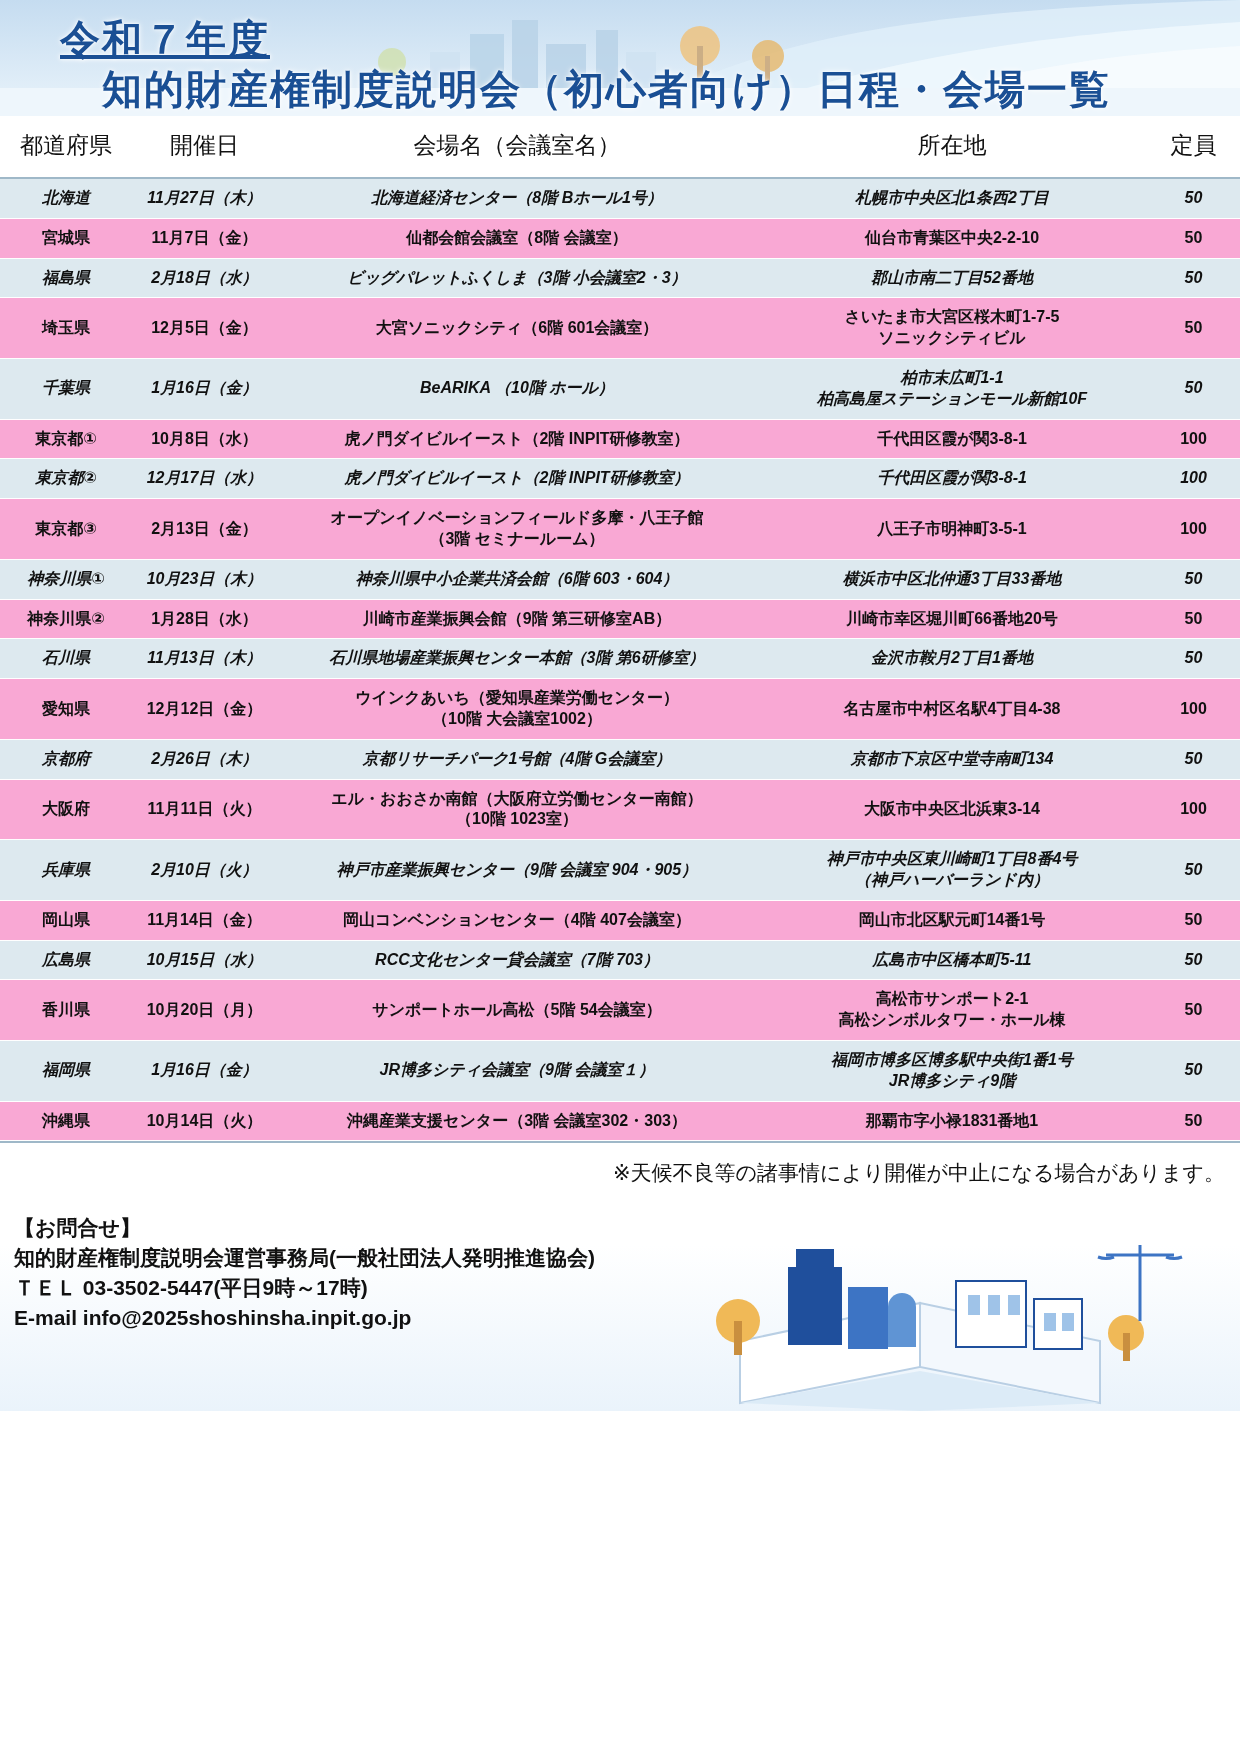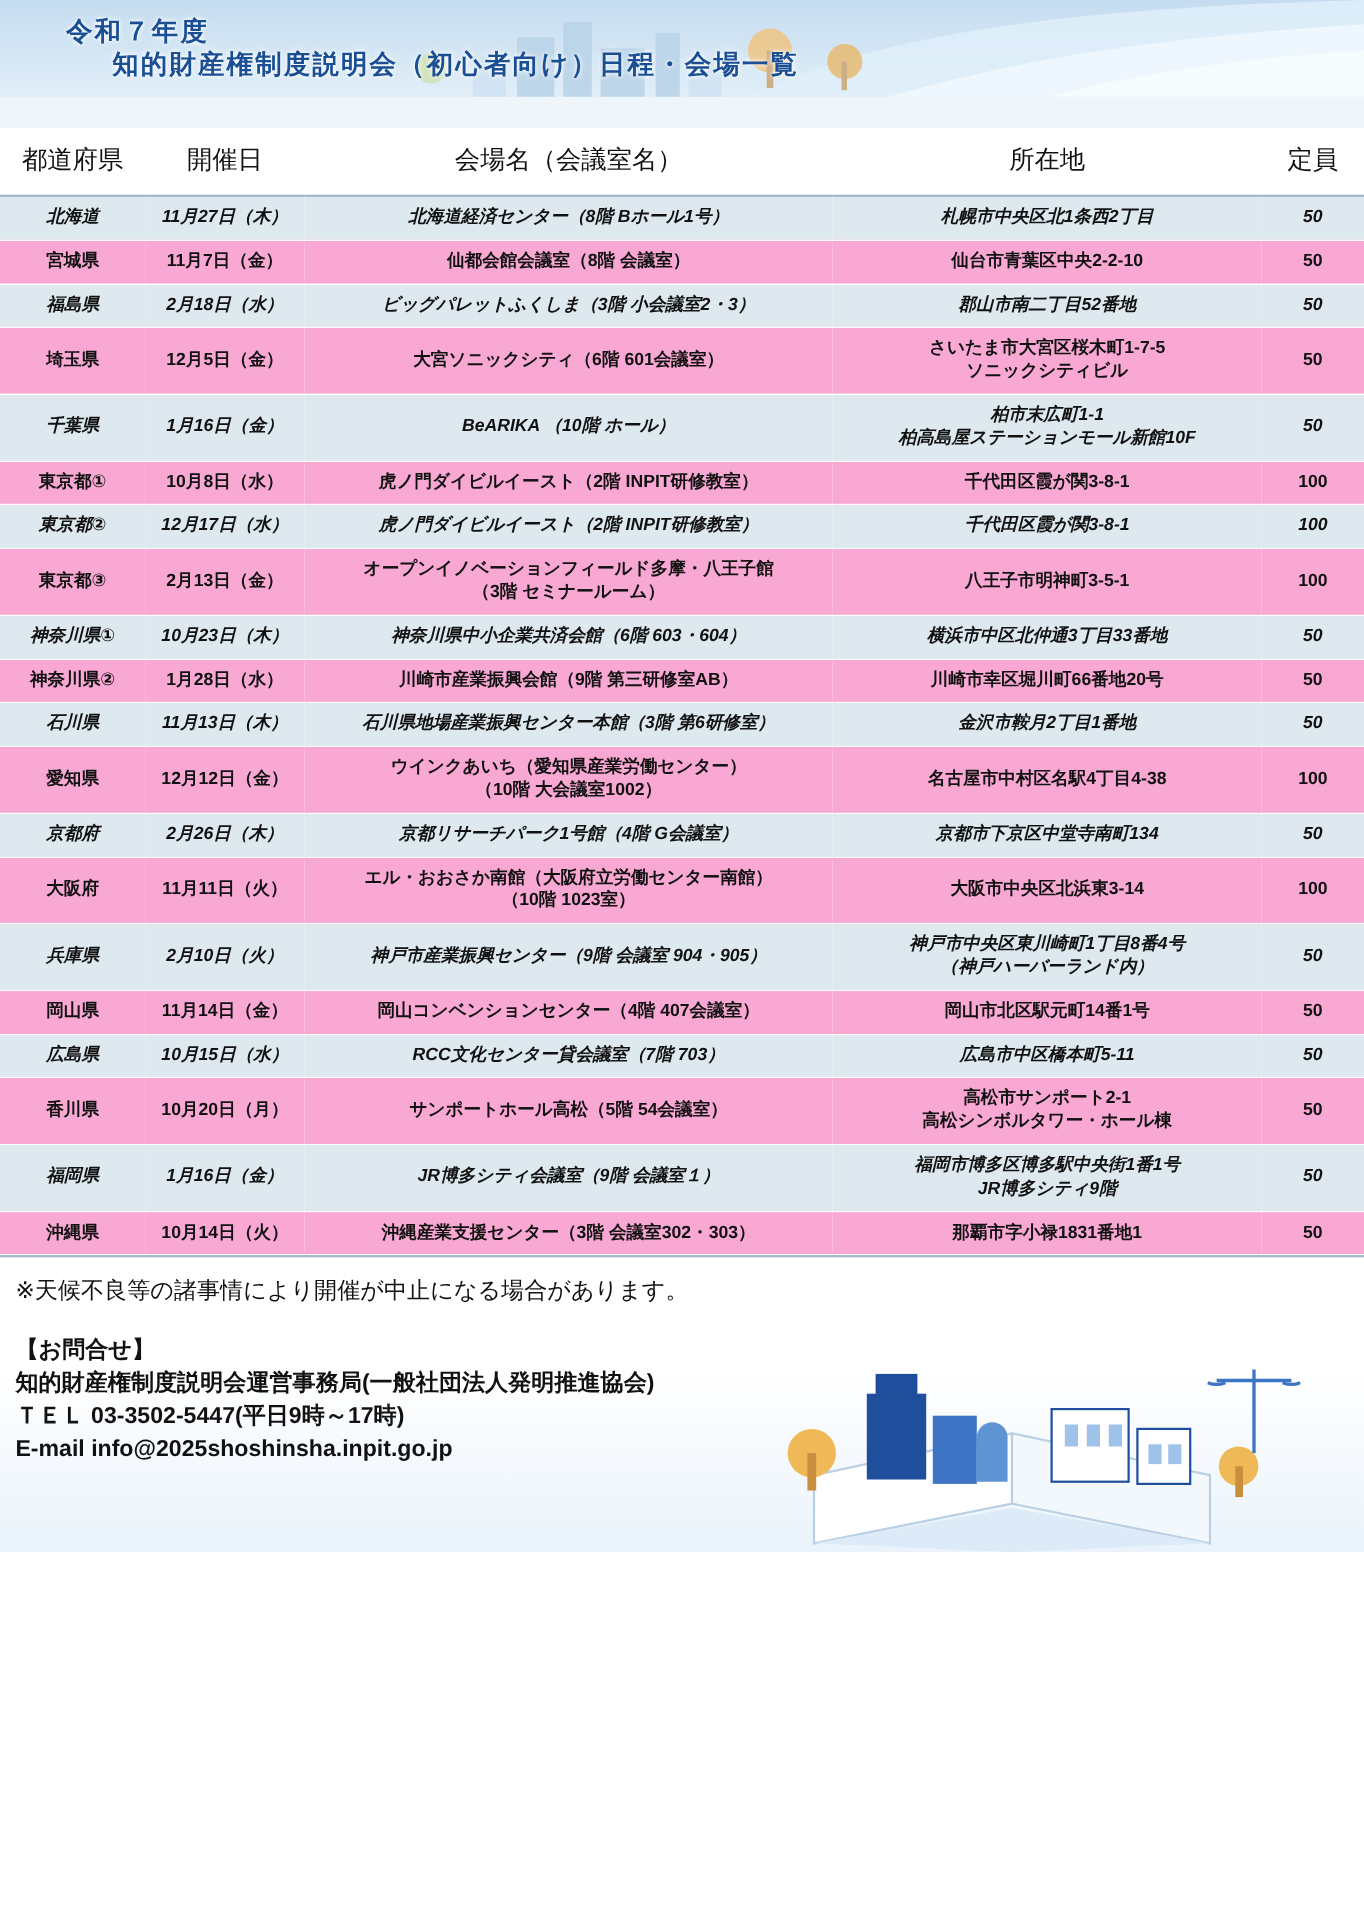--- a/index.html
+++ b/index.html
@@ -36,25 +36,26 @@
   .banner-title {
     position: relative;
     z-index: 3;
     padding: 14px 0 0 60px;
     color: #1a4f94;
     font-weight: bold;
     letter-spacing: 2px;
     text-shadow: 0 0 6px rgba(255,255,255,0.9), 0 0 3px rgba(255,255,255,0.9);
   }
   .banner-line1 {
-    font-size: 24px;
+    font-size: 40px;
     line-height: 1.25;
+    text-decoration: underline;
   }
   .banner-line2 {
-    font-size: 24px;
+    font-size: 40px;
     line-height: 1.25;
     padding-left: 42px;
   }
 
   
   table.schedule {
     width: 1240px;
     border-collapse: collapse;
     table-layout: fixed;
   }
@@ -100,20 +101,21 @@
     background: linear-gradient(to bottom, #ffffff 0%, #ffffff 38%, #eaf3fb 100%);
     overflow: hidden;
     border-top: 2px solid #9fb8c8;
   }
   .footer-note {
     position: relative;
     z-index: 3;
     padding: 16px 15px 0 14px;
     font-size: 21px;
     color: #111;
+    text-align: right;
   }
   .footer-contact {
     position: relative;
     z-index: 3;
     padding: 26px 16px 0 14px;
     font-size: 21px;
     line-height: 1.42;
     color: #111;
     font-weight: bold;
   }

